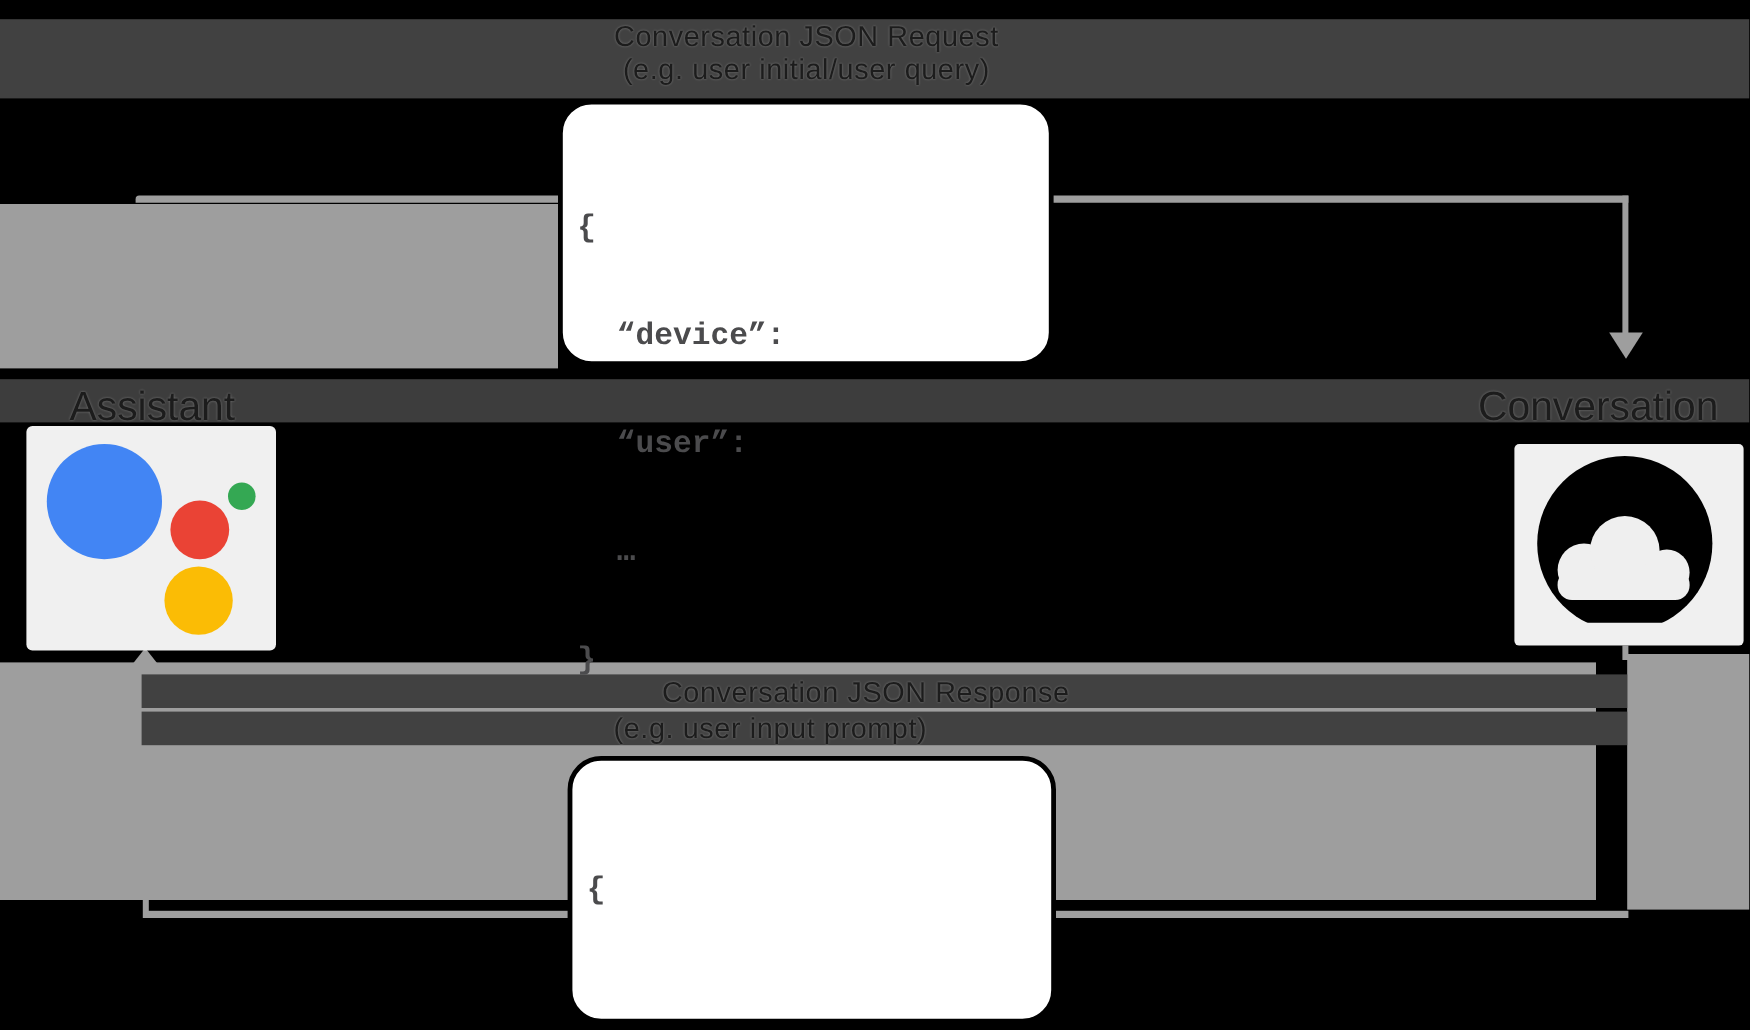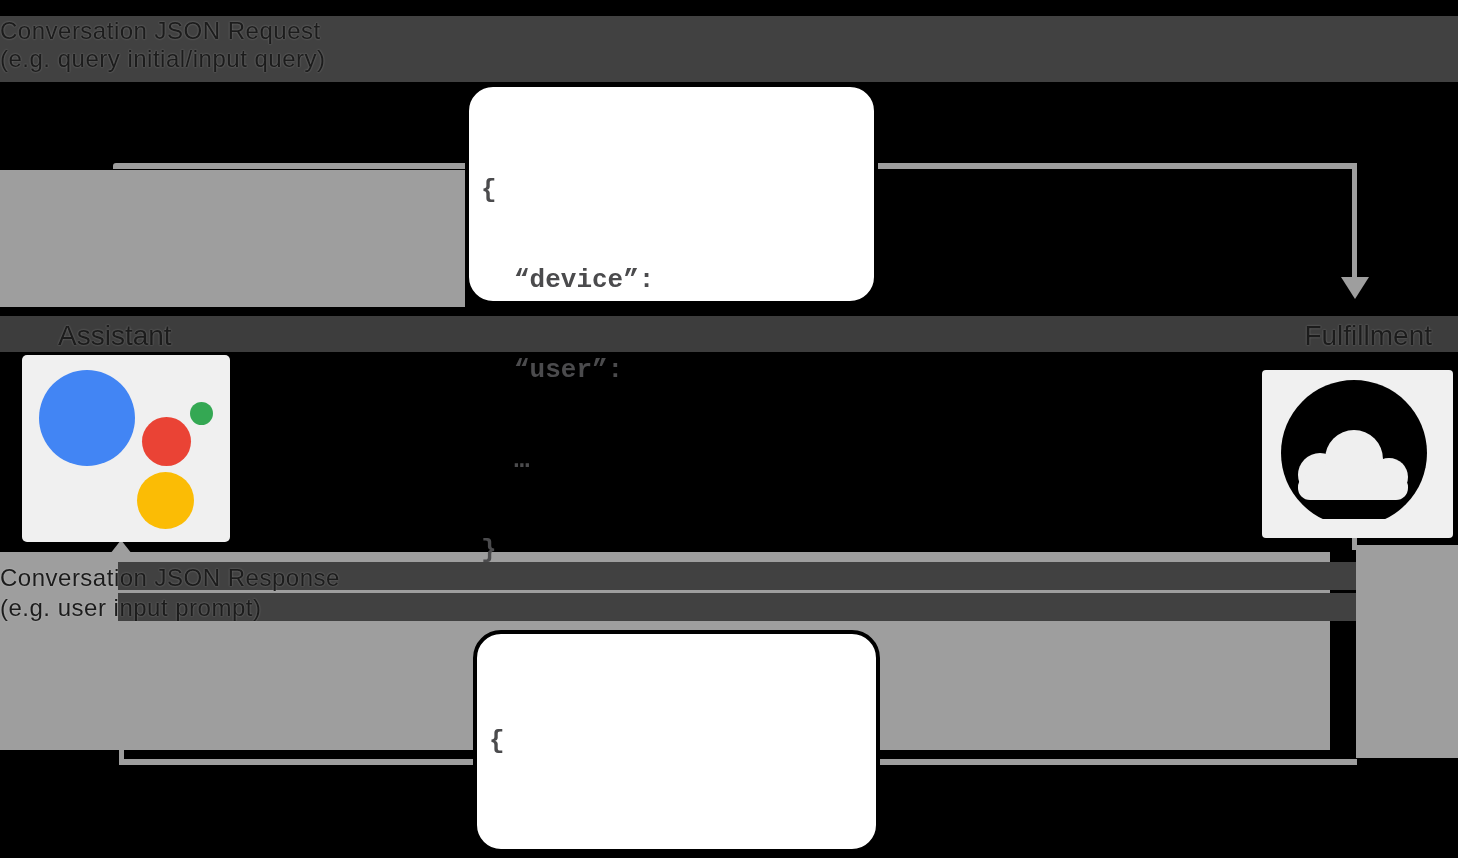--- a/index.html
+++ b/index.html
@@ -12,27 +12,27 @@
 
   
   .band{background:var(--band,#414141);z-index:2;}
   .band-top{left:0;top:16px;width:1458px;height:66px;}
   .band-r1{left:118px;top:562px;width:1238px;height:28px;}
   .band-r2{left:118px;top:593px;width:1238px;height:28px;}
 
   
   .flowlbl{
     z-index:3;color:var(--label-text,#1c1c1c);
-    font-size:24px;letter-spacing:.5px;text-align:left;
+    font-size:24px;letter-spacing:.5px;text-align:center;
     text-shadow:0 0 2px rgba(255,255,255,.33);
     white-space:nowrap;
   }
   .t1{left:0;top:17px;width:1344px;}
   .t2{left:0;top:45px;width:1344px;}
-  .r1{left:0;top:564px;width:1359px;}
+  .r1{left:0;top:564px;width:1359px;padding-left:42px;}
   .r2{left:0;top:594px;width:1284px;}
 
   
   .slab,.line{background:var(--slab,#9e9e9e);z-index:1;}
   .slab-top{left:0;top:170px;width:465px;height:137px;}
   .slab-bm{left:0;top:552px;width:1330px;height:198px;}
   .slab-br{left:1356px;top:545px;width:102px;height:213px;}
   .req-h{left:113px;top:163px;width:1244px;height:6px;border-radius:3px 0 0 0;}
   .req-v{left:1352px;top:163px;width:5px;height:117px;}
   .resp-h{left:121px;top:759px;width:1236px;height:6px;}
@@ -43,21 +43,21 @@
   .ah-down{left:1341px;top:277px;
     border-left:14px solid transparent;border-right:14px solid transparent;
     border-top:22px solid var(--slab,#9e9e9e);}
   .ah-up{left:110px;top:540px;
     border-left:11px solid transparent;border-right:11px solid transparent;
     border-bottom:14px solid var(--slab,#9e9e9e);}
 
   
   .nodeband{left:0;top:316px;width:1458px;height:36px;background:var(--node-band,#3d3d3d);z-index:2;}
   .nodelbl{
-    z-index:3;color:var(--label-text,#1c1c1c);font-size:28px;
+    z-index:3;color:var(--label-text,#1c1c1c);font-size:34px;
     text-shadow:0 0 2px rgba(255,255,255,.33);white-space:nowrap;
   }
   .nl-a{left:58px;top:320px;}
   .nl-f{right:26px;top:320px;}
 
   
   .logobox{background:var(--logo-bg,#f0f0f0);z-index:4;border-radius:5px;}
   .box-a{left:22px;top:355px;width:208px;height:187px;}
   .box-f{left:1262px;top:370px;width:191px;height:168px;border-radius:4px;}
   .c{position:absolute;border-radius:50%;}
@@ -80,30 +80,30 @@
   .cl{height:30px;}
   .ind{padding-left:33px;}
 </style>
 </head>
 <body>
 
 <div class="stage" style="--bg: #000000; --slab: #9e9e9e; --band: #414141; --node-band: #3d3d3d; --label-text: #1c1c1c; --code-text: #4b4b4d; --box-bg: #ffffff; --box-border: #000000; --logo-bg: #f0f0f0; --assistant-blue: #4285f4; --assistant-red: #ea4335; --assistant-green: #34a853; --assistant-yellow: #fbbc05; --cloud: #000000;">
 
   <div class="abs band band-top"></div>
   <div class="abs flowlbl t1">Conversation JSON Request</div>
-  <div class="abs flowlbl t2">(e.g. query initial/input query)</div>
+  <div class="abs flowlbl t2">(e.g. user initial/user query)</div>
 
   <div class="abs slab slab-top"></div>
   <div class="abs line req-h"></div>
   <div class="abs line req-v"></div>
   <div class="abs arrowhead ah-down"></div>
 
   <div class="abs nodeband"></div>
   <div class="abs nodelbl nl-a">Assistant</div>
-  <div class="abs nodelbl nl-f">Fulfillment</div>
+  <div class="abs nodelbl nl-f">Conversation</div>
 
   <div class="abs logobox box-a">
     <span class="c c-blue"></span>
     <span class="c c-red"></span>
     <span class="c c-green"></span>
     <span class="c c-yellow"></span>
   </div>
 
   <div class="abs logobox box-f">
     <svg class="cloud-svg" width="160" height="142" viewBox="0 0 160 142">

